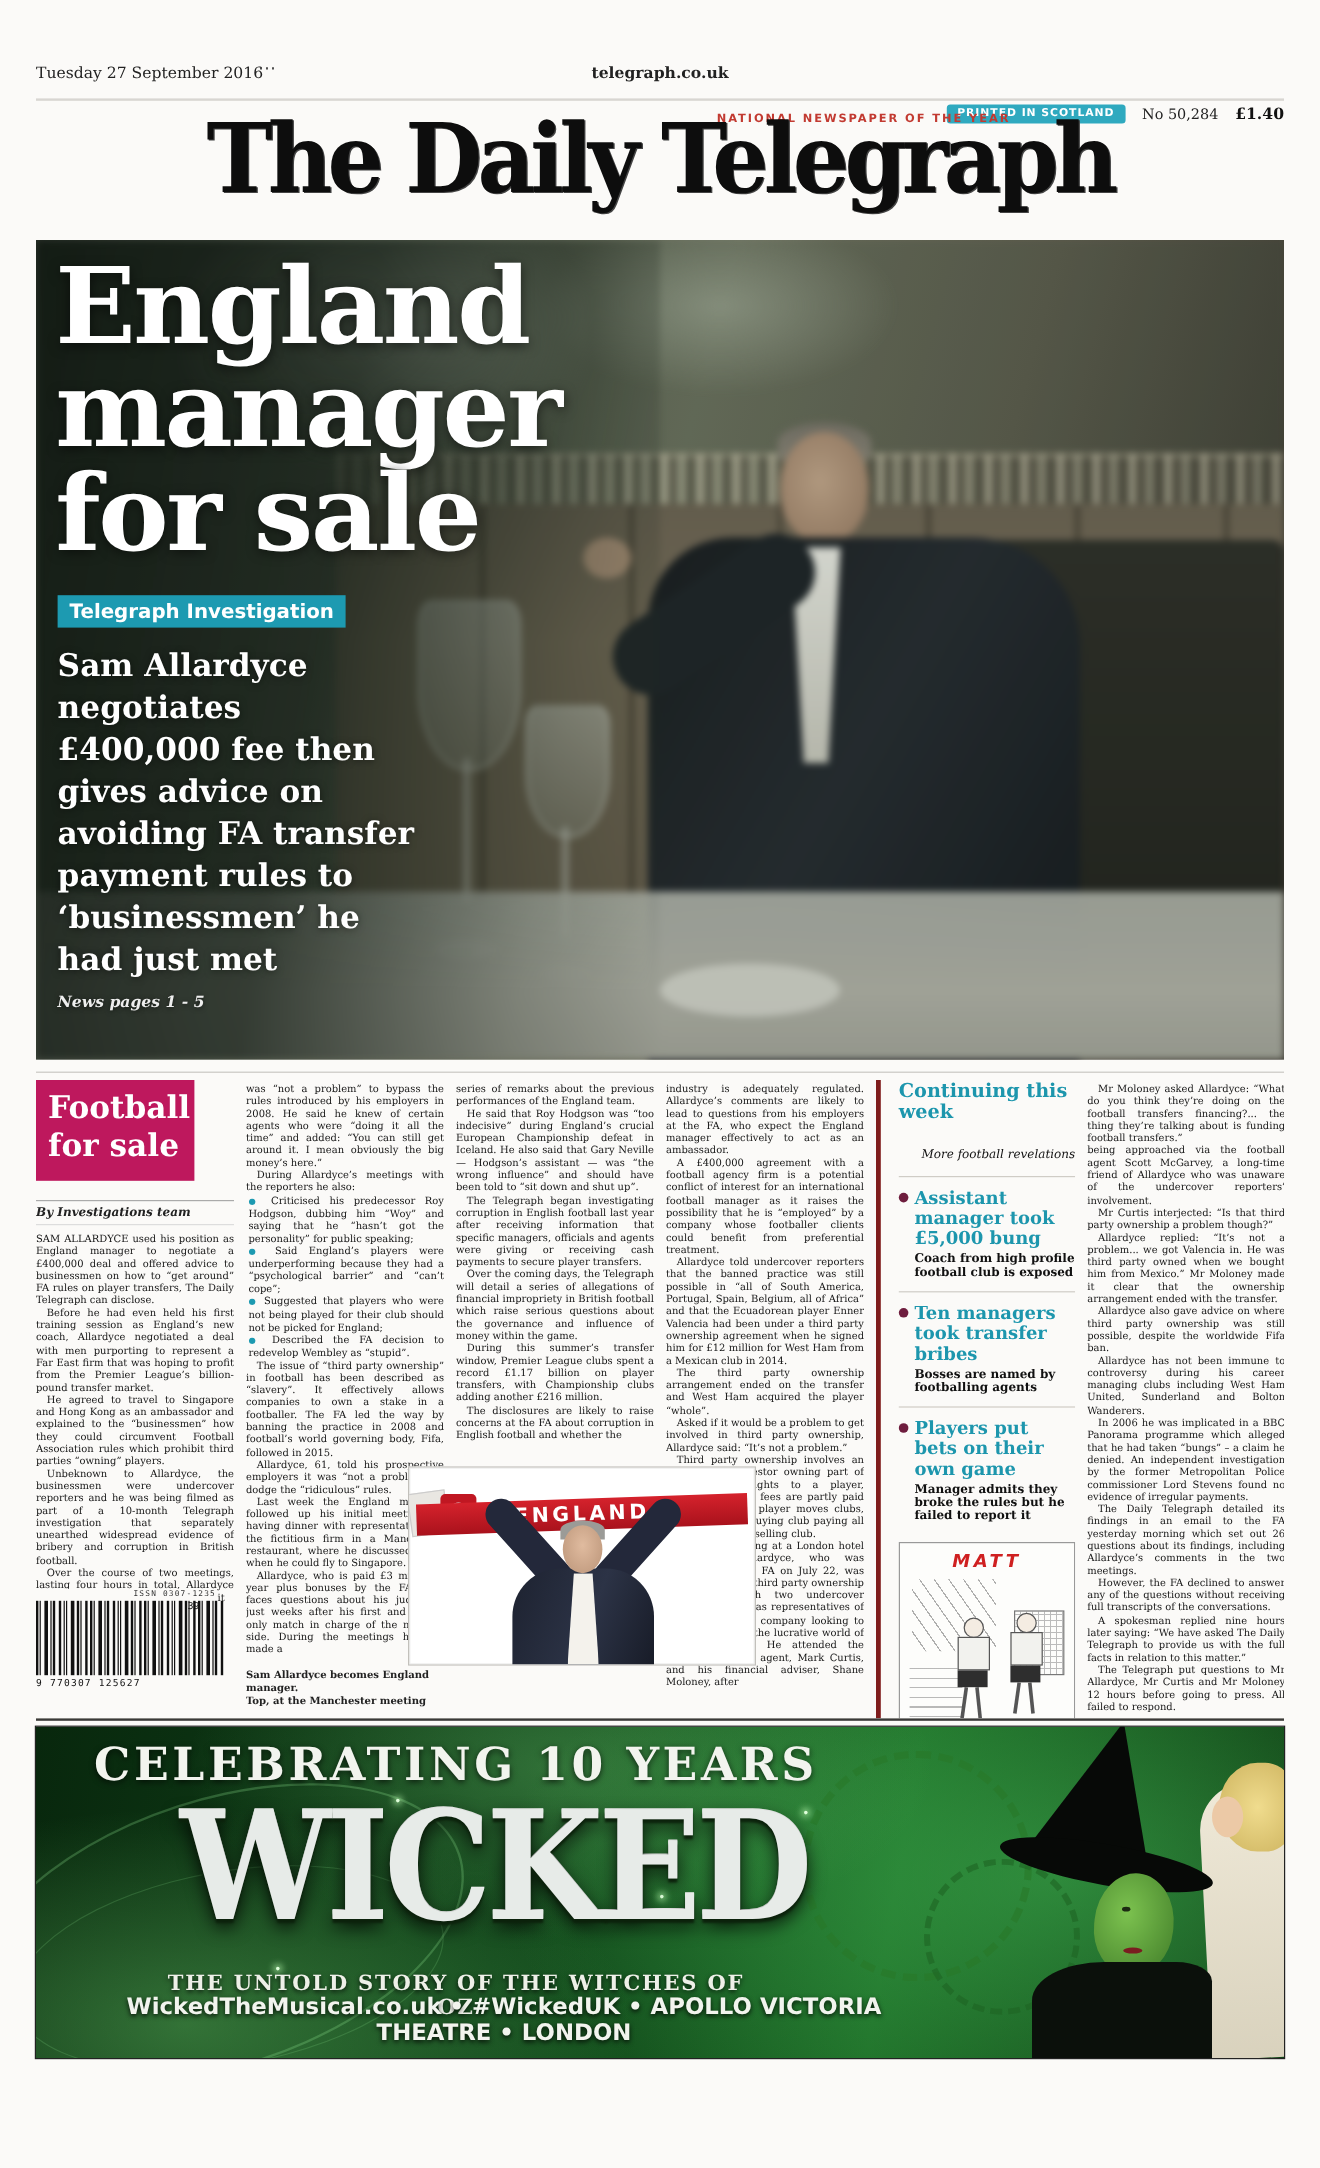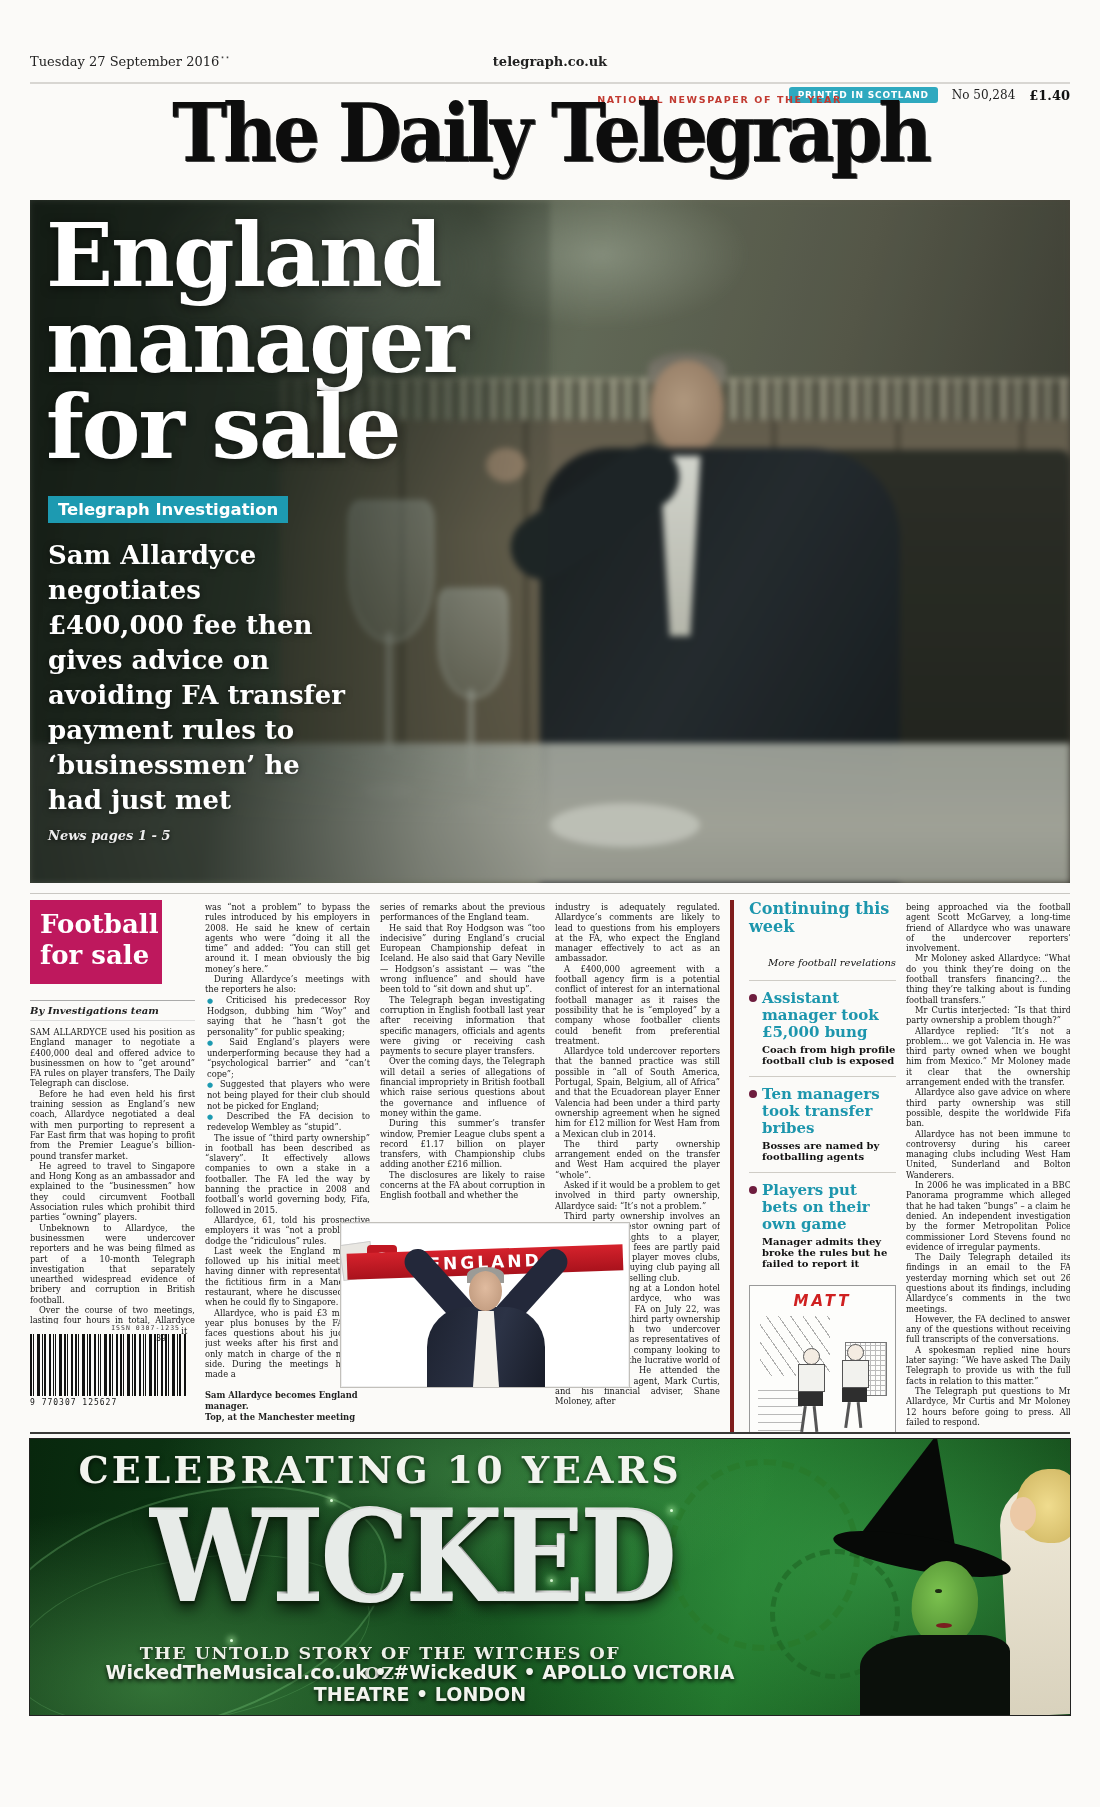--- a/index.html
+++ b/index.html
@@ -396,22 +396,22 @@
             <div class="pl-leg1"></div>
               <div class="pl-leg2"></div>
           </div>
         </div>
 
       </div>
     </aside>
 
     <div class="col">
         <div class="coltext" id="t4">
+          <p class="bp">Mr Moloney asked Allardyce: “What do you think they’re doing on the football transfers financing?... the thing they’re talking about is funding football transfers.”</p>
           <p class="bp first">being approached via the football agent Scott McGarvey, a long-time friend of Allardyce who was unaware of the undercover reporters’ involvement.</p>
-          <p class="bp">Mr Moloney asked Allardyce: “What do you think they’re doing on the football transfers financing?... the thing they’re talking about is funding football transfers.”</p>
           <p class="bp">Mr Curtis interjected: “Is that third party ownership a problem though?”</p>
           <p class="bp">Allardyce replied: “It’s not a problem... we got Valencia in. He was third party owned when we bought him from Mexico.” Mr Moloney made it clear that the ownership arrangement ended with the transfer.</p>
           <p class="bp">Allardyce also gave advice on where third party ownership was still possible, despite the worldwide Fifa ban.</p>
           <p class="bp">Allardyce has not been immune to controversy during his career managing clubs including West Ham United, Sunderland and Bolton Wanderers.</p>
           <p class="bp">In 2006 he was implicated in a BBC Panorama programme which alleged that he had taken “bungs” – a claim he denied. An independent investigation by the former Metropolitan Police commissioner Lord Stevens found no evidence of irregular payments.</p>
           <p class="bp">The Daily Telegraph detailed its findings in an email to the FA yesterday morning which set out 26 questions about its findings, including Allardyce’s comments in the two meetings.</p>
           <p class="bp">However, the FA declined to answer any of the questions without receiving full transcripts of the conversations.</p>
           <p class="bp">A spokesman replied nine hours later saying: “We have asked The Daily Telegraph to provide us with the full facts in relation to this matter.”</p>
           <p class="bp">The Telegraph put questions to Mr Allardyce, Mr Curtis and Mr Moloney 12 hours before going to press. All failed to respond.</p>
         </div>

